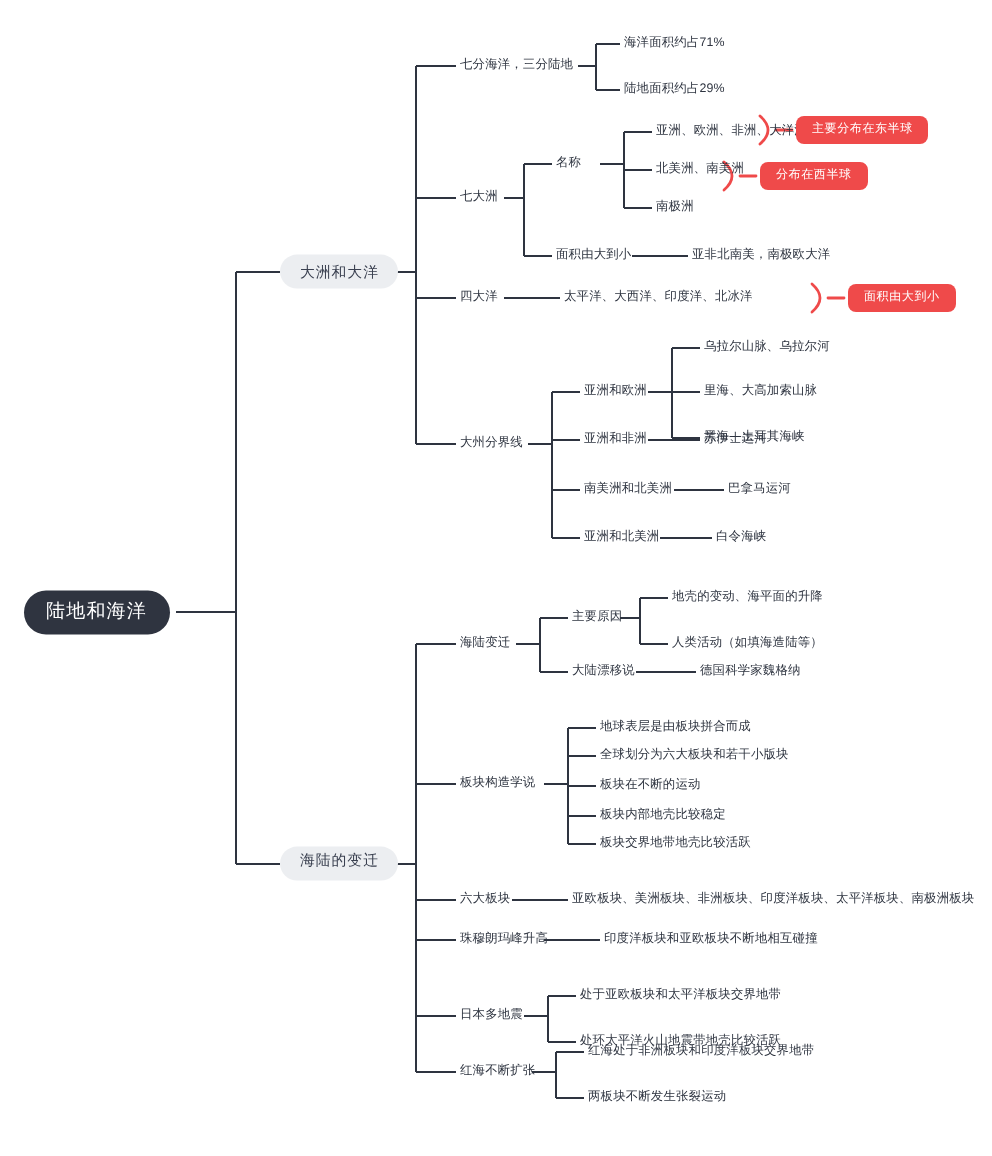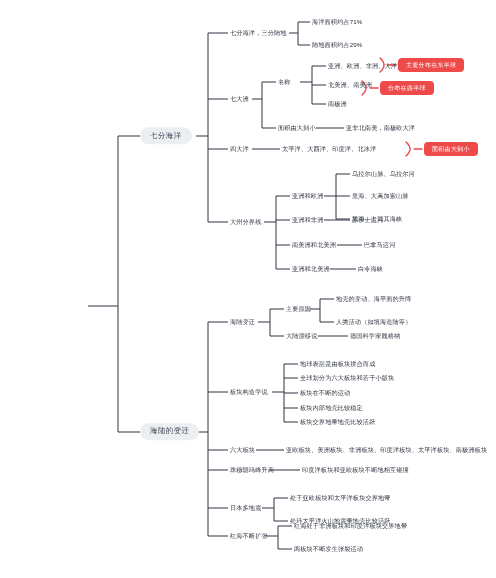--- a/index.html
+++ b/index.html
@@ -151,22 +151,23 @@
     <g fill="none" stroke="#ef4a4a" stroke-width="1.4" stroke-linecap="round">
       <path d="M380 58 Q388 65 380 72"></path>
       <path d="M388 65 H396"></path>
       <path d="M362 81 Q370 88 362 95"></path>
       <path d="M370 88 H378"></path>
       <path d="M406 142 Q414 149 406 156"></path>
       <path d="M414 149 H422"></path>
     </g>
   </svg>
 
-
-  <div class="node branch" style="left:140px;top:136px;">七分海洋</div>
+  <div class="node root" style="left:12px;top:306px;">陆地和海洋</div>
+
+  <div class="node branch" style="left:140px;top:136px;">大洲和大洋</div>
   <div class="node branch" style="left:140px;top:432px;font-family:Liberation Mono, monospace;">海陆的变迁</div>
 
   <div class="node leaf" style="left:230px;top:33px;">七分海洋，三分陆地</div>
   <div class="node leaf" style="left:312px;top:22px;">海洋面积约占71%</div>
   <div class="node leaf" style="left:312px;top:45px;">陆地面积约占29%</div>
 
   <div class="node leaf" style="left:230px;top:99px;">七大洲</div>
   <div class="node leaf" style="left:278px;top:82px;">名称</div>
   <div class="node leaf" style="left:328px;top:66px;">亚洲、欧洲、非洲、大洋洲</div>
   <div class="node leaf" style="left:328px;top:85px;">北美洲、南美洲</div>

